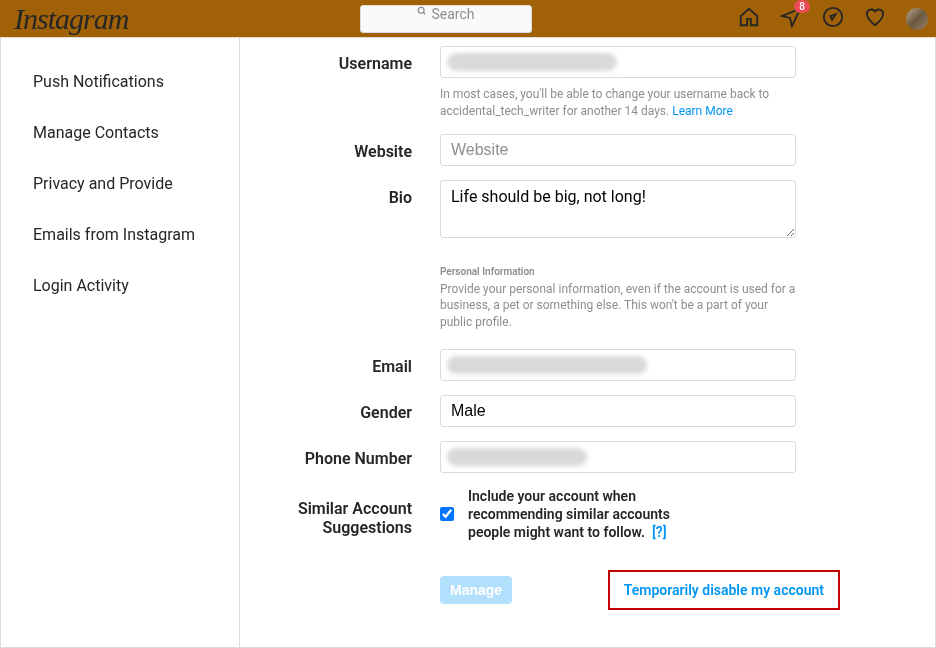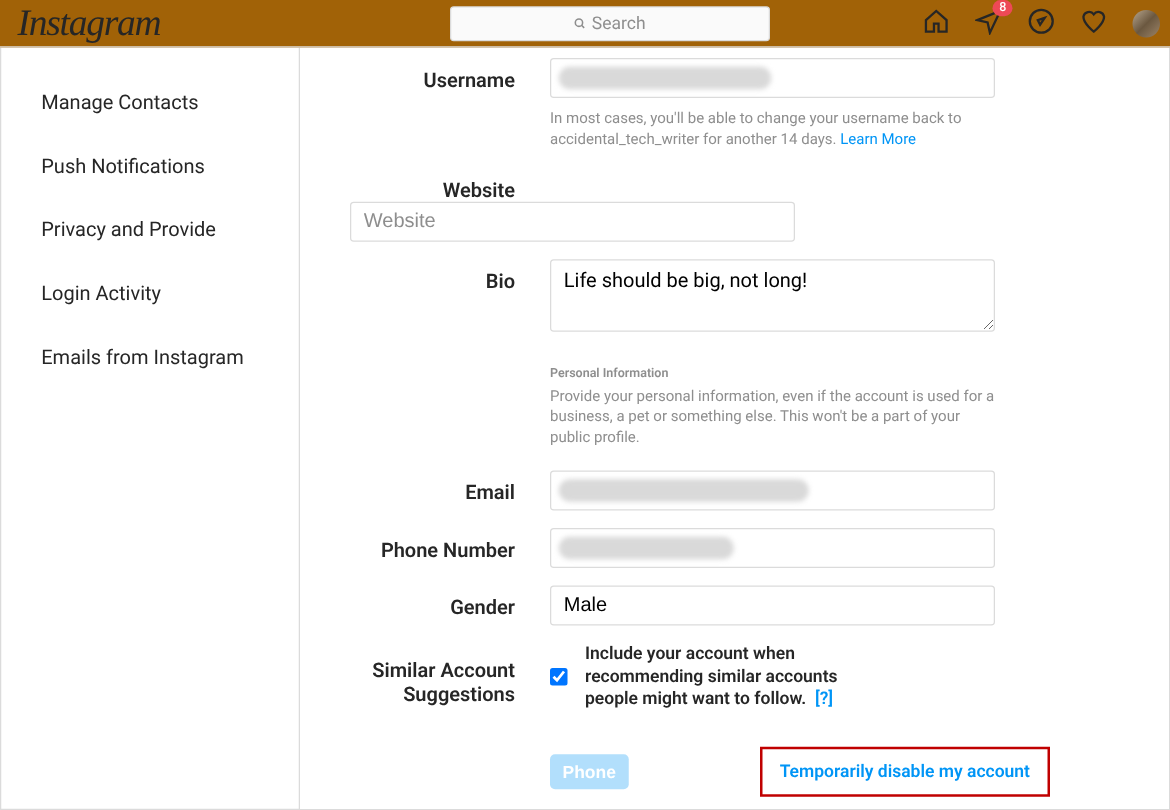--- a/index.html
+++ b/index.html
@@ -24,27 +24,26 @@
       font-family: 'Brush Script MT', cursive;
       font-size: 30px;
       font-style: italic;
       font-weight: 500;
       letter-spacing: -1px;
       cursor: pointer;
     }
     .search-wrapper {
       position: absolute;
       left: 360px;
-      width: 256px;
+      width: 172px;
       height: 28px;
       background: #fafafa;
       border: 1px solid #dbdbdb;
       border-radius: 3px;
       display: flex;
-      align-items: center;
       justify-content: center;
       gap: 4px;
       font-size: 14px;
       color: #8e8e8e;
     }
     .search-wrapper svg { flex: 0 0 auto; }
     .nav-icons {
       margin-left: auto;
       display: flex;
       align-items: center;
@@ -242,42 +241,42 @@
       <svg width="22" height="22" viewBox="0 0 24 24" fill="none" stroke="#262626" stroke-width="2">
           <path d="M12 21 C12 21 3 14 3 8 A5 5 0 0 1 12 6 A5 5 0 0 1 21 8 C21 14 12 21 12 21 Z"></path>
         </svg>
     </div>
     <div class="avatar"></div>
   </div>
 </div>
 
 <div class="container">
   <div class="sidebar">
+    <div class="sidebar-item">Push Notifications</div>
     <div class="sidebar-item">Manage Contacts</div>
-    <div class="sidebar-item">Push Notifications</div>
     <div class="sidebar-item">Privacy and Provide</div>
+    <div class="sidebar-item">Emails from Instagram</div>
     <div class="sidebar-item">Login Activity</div>
-    <div class="sidebar-item">Emails from Instagram</div>
   </div>
 
   <div class="main">
 
     <div class="form-row">
       <div class="form-label">Username</div>
       <div class="form-field">
         <div class="blurred-input">
           <div class="blur-chunk" style="width:170px"></div>
         </div>
         <div class="helper-text">
           <span>In most cases, you'll be able to change your username back to accidental_tech_writer for another 14 days. </span><a>Learn More</a>
         </div>
       </div>
     </div>
 
-    <div class="form-row" style="margin-top:8px;flex-direction:column;">
+    <div class="form-row" style="margin-top:8px;">
       <div class="form-label">Website</div>
       <div class="form-field">
         <input class="input-text" placeholder="Website" style="">
       </div>
     </div>
 
     <div class="form-row">
       <div class="form-label">Bio</div>
       <div class="form-field">
         <textarea class="textarea" style="">Life should be big, not long!</textarea>
@@ -292,46 +291,46 @@
     <div class="form-row">
       <div class="form-label">Email</div>
       <div class="form-field">
         <div class="blurred-input">
           <div class="blur-chunk" style="width:200px"></div>
         </div>
       </div>
     </div>
 
     <div class="form-row">
+      <div class="form-label">Gender</div>
+      <div class="form-field">
+        <input class="input-text" value="Male" style="">
+      </div>
+    </div>
+
+    <div class="form-row">
       <div class="form-label">Phone Number</div>
       <div class="form-field">
         <div class="blurred-input">
           <div class="blur-chunk" style="width:140px"></div>
         </div>
-      </div>
-    </div>
-
-    <div class="form-row">
-      <div class="form-label">Gender</div>
-      <div class="form-field">
-        <input class="input-text" value="Male" style="">
       </div>
     </div>
 
     <div class="form-row">
       <div class="form-label" style="padding-top:12px;">Similar Account Suggestions</div>
       <div class="form-field">
         <div class="checkbox-row">
           <input type="checkbox" checked="" style="">
           <div class="checkbox-label">
             <span>Include your account when recommending similar accounts people might want to follow.</span>&nbsp;&nbsp;<a>[?]</a>
           </div>
         </div>
       </div>
     </div>
 
     <div class="action-row">
-      <button class="submit-btn">Phone</button>
+      <button class="submit-btn">Manage</button>
       <span class="disable-link">Temporarily disable my account</span>
     </div>
 
   </div>
 </div>
 
 </body></html>

